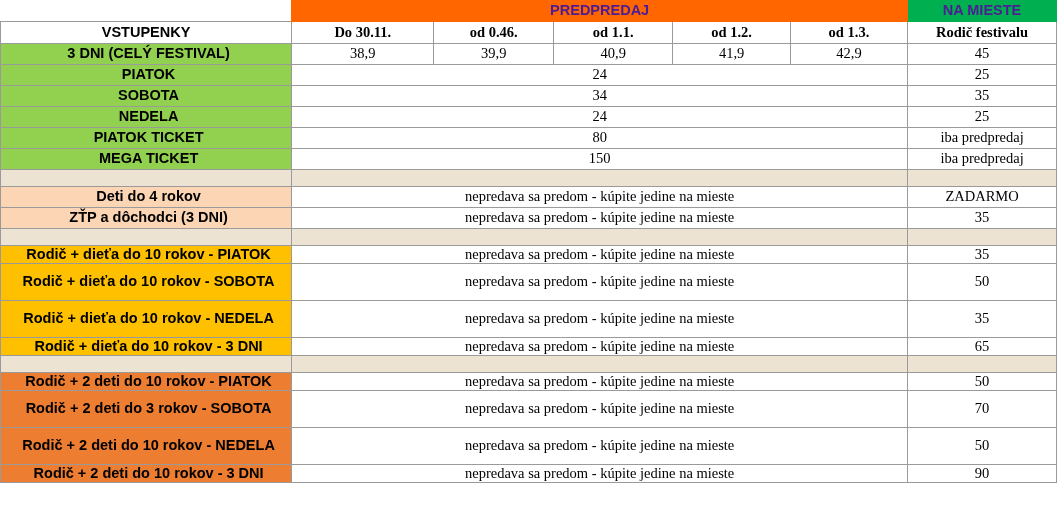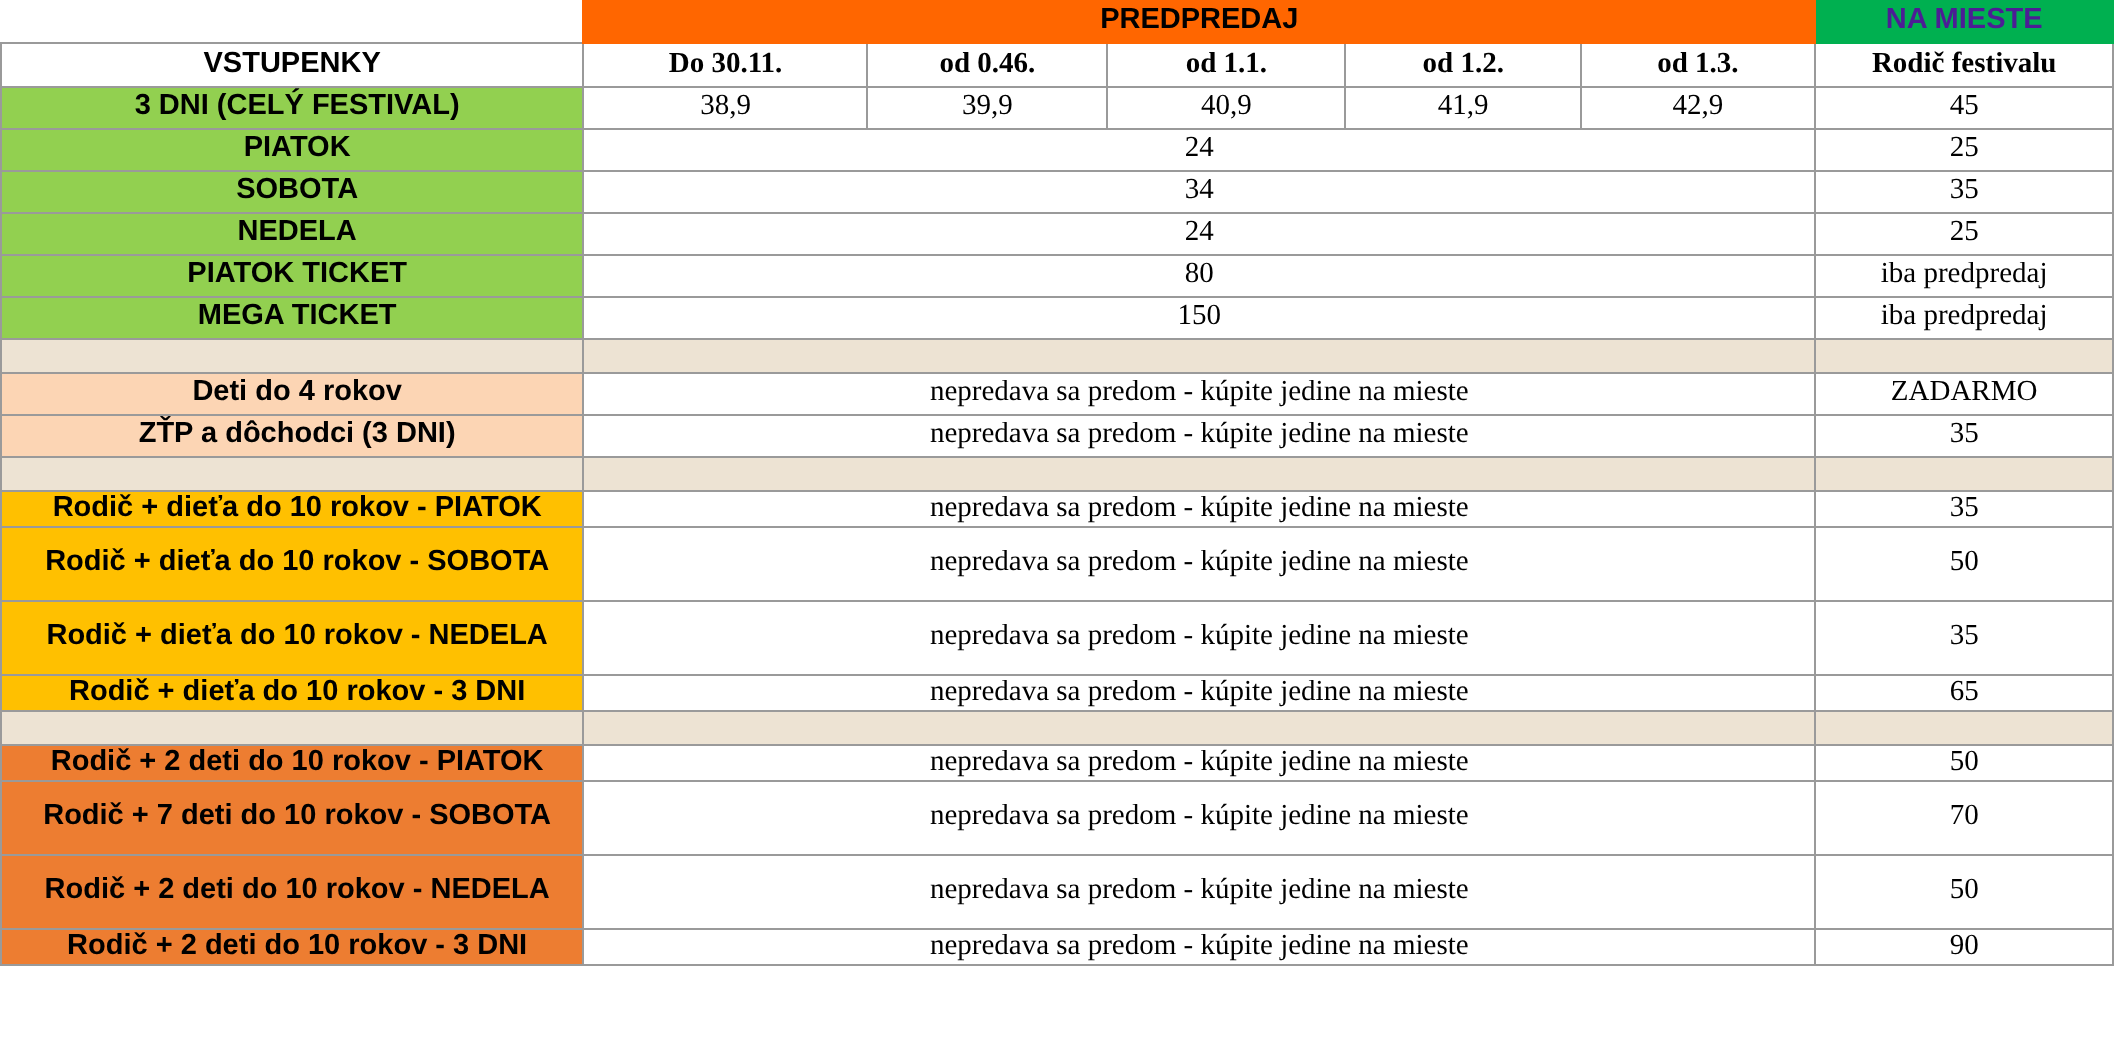--- a/index.html
+++ b/index.html
@@ -34,21 +34,21 @@
   col.c-p1 { width: 131px; }
   col.c-p2 { width: 110px; }
   col.c-p3 { width: 110px; }
   col.c-p4 { width: 108px; }
   col.c-p5 { width: 108px; }
   col.c-onsite { width: 137px; }
 
   
   .hdr-presale {
     background: #ff6600;
-    color: #000000;
+    color: #4c1d95;
     font-weight: bold;
     font-family: "Liberation Sans", sans-serif;
     font-size: 14px;
     height: 20px;
     border: 1px solid #ff6600 !important;
   }
   .hdr-onsite {
     background: #00b050;
     color: #4c1d95;
     font-weight: bold;
@@ -248,21 +248,21 @@
       <td></td>
     </tr>
 
     <tr class="r24">
       <td class="cat-orange">Rodič + 2 deti do 10 rokov - PIATOK</td>
       <td class="val note-cell" colspan="5">nepredava sa predom - kúpite jedine na mieste</td>
       <td class="val">50</td>
     </tr>
 
     <tr class="r37">
-      <td class="cat-orange">Rodič + 7 deti do 10 rokov - SOBOTA</td>
+      <td class="cat-orange">Rodič + 2 deti do 3 rokov - SOBOTA</td>
       <td class="val note-cell" colspan="5">nepredava sa predom - kúpite jedine na mieste</td>
       <td class="val">70</td>
     </tr>
 
     <tr class="r37">
       <td class="cat-orange">Rodič + 2 deti do 10 rokov - NEDELA</td>
       <td class="val note-cell" colspan="5">nepredava sa predom - kúpite jedine na mieste</td>
       <td class="val">50</td>
     </tr>
 

